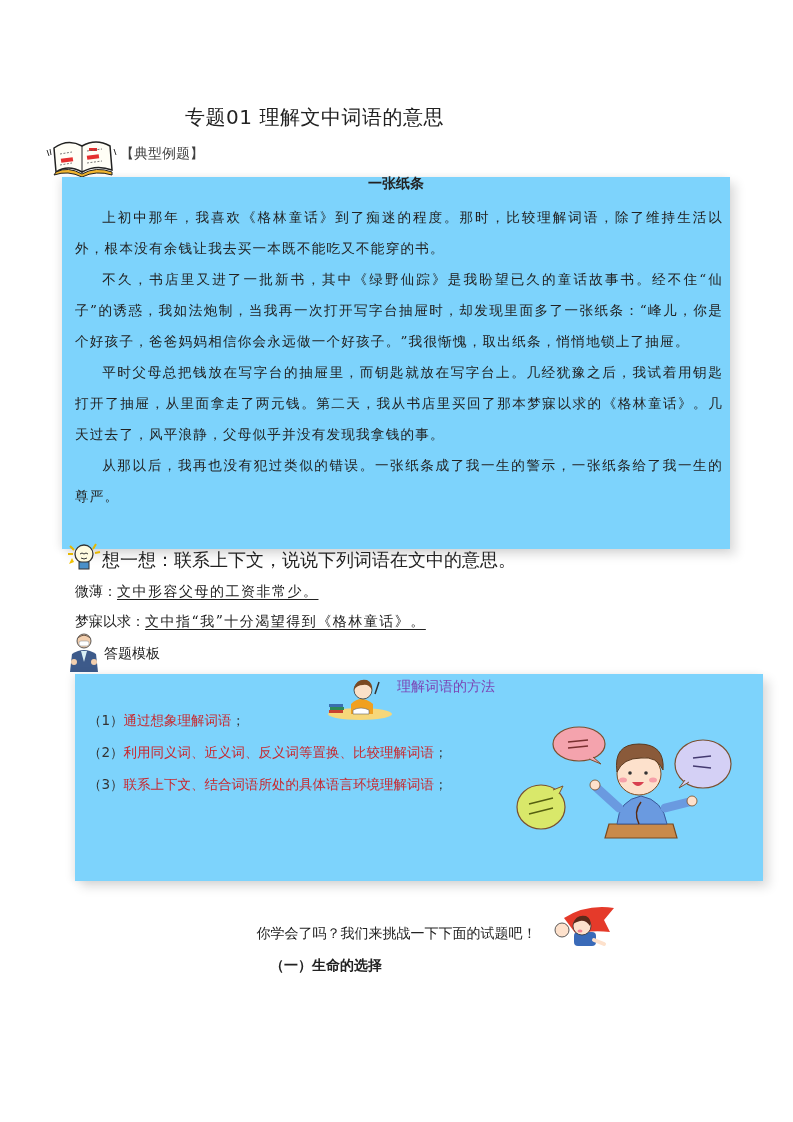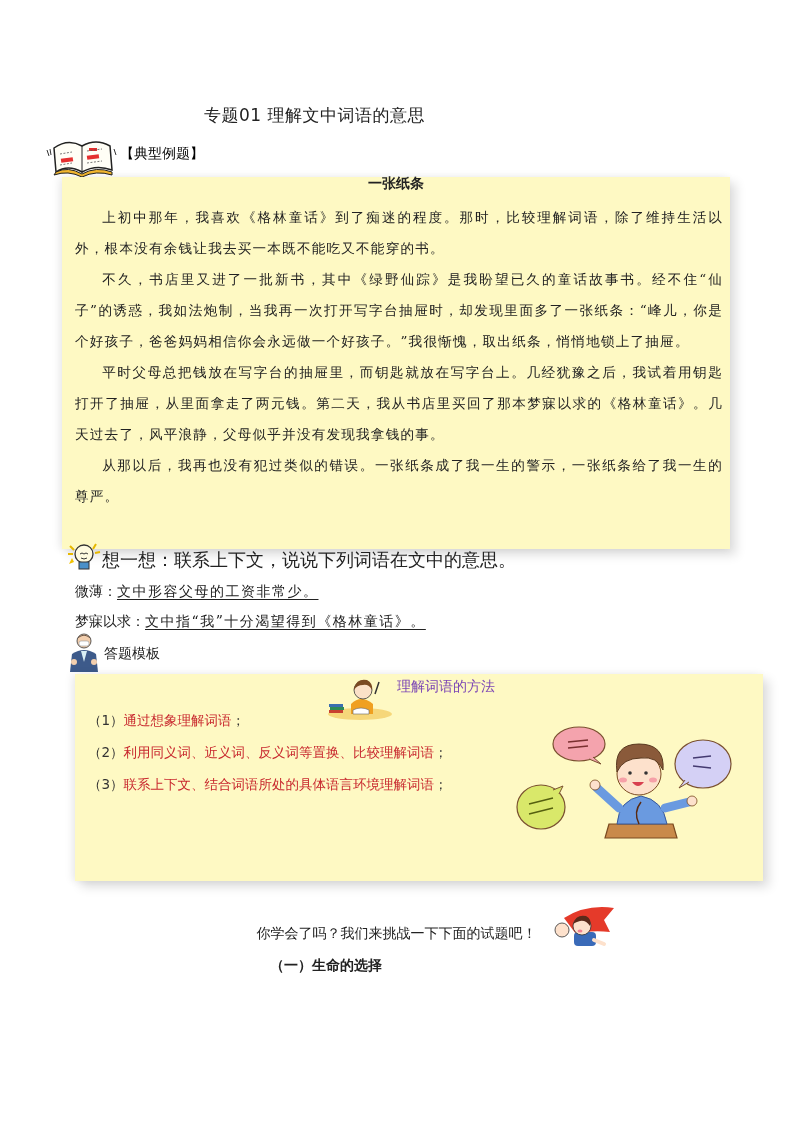--- a/index.html
+++ b/index.html
@@ -1,22 +1,22 @@
 <!DOCTYPE html>
 <html><head>
 <meta charset="utf-8">
 <style>
   html, body { margin: 0; padding: 0; background: #ffffff; }
   body { width: 793px; height: 1122px; position: relative; overflow: hidden;
          font-family: "DejaVu Serif", "Liberation Serif", serif; color: #222; }
   .abs { position: absolute; }
-  .title { left: 0; width: 629px; top: 104px; text-align: center; font-size: 17px; color: #222;
+  .title { left: 0; width: 629px; top: 104px; text-align: center; font-size: 20px; color: #222;
            font-family: "DejaVu Sans", "Liberation Sans", sans-serif; letter-spacing: 0.5px; }
-  .section-head { left: 120px; top: 145px; font-size: 14px; font-family: "DejaVu Sans", "Liberation Sans", sans-serif; color:#000000; }
-  .card { background: #fef9c3; box-shadow: 6px 6px 10px rgba(0,0,0,0.13), -3px 0 8px rgba(0,0,0,0.08); }
+  .section-head { left: 120px; top: 145px; font-size: 14px; font-family: "DejaVu Sans", "Liberation Sans", sans-serif; color:#404040; }
+  .card { background: #7dd3fc; box-shadow: 6px 6px 10px rgba(0,0,0,0.13), -3px 0 8px rgba(0,0,0,0.08); }
   .card1 { left: 62px; top: 177px; width: 668px; height: 372px; }
   .story-title { position: absolute; top: 0; left: 0; width: 100%; text-align: center; font-size: 14px; font-weight: bold; top: -2px; }
   .story { position: absolute; left: 13px; top: 25px; width: 648px; font-size: 13.6px; line-height: 31px; letter-spacing: 1.2px; }
   .story p { margin: 0; text-indent: 2em; text-align: justify; }
   .think { left: 102px; top: 548px; font-size: 18px; font-family: "DejaVu Sans", "Liberation Sans", sans-serif; }
   .qa { left: 75px; font-size: 14px; font-family: "DejaVu Sans", "Liberation Sans", sans-serif; }
   .qa .ans { text-decoration: underline; text-underline-offset: 3px; font-family: "DejaVu Serif", serif; letter-spacing: 1.5px; padding-right: 6px; }
   .tpl-head { left: 104px; top: 645px; font-size: 14px; font-family: "DejaVu Sans", "Liberation Sans", sans-serif; }
   .card2 { left: 75px; top: 674px; width: 688px; height: 207px; }
   .method-title { position: absolute; left: 322px; top: 4px; font-size: 14px; color: #7b45b5; font-family: "DejaVu Sans", "Liberation Sans", sans-serif; }

